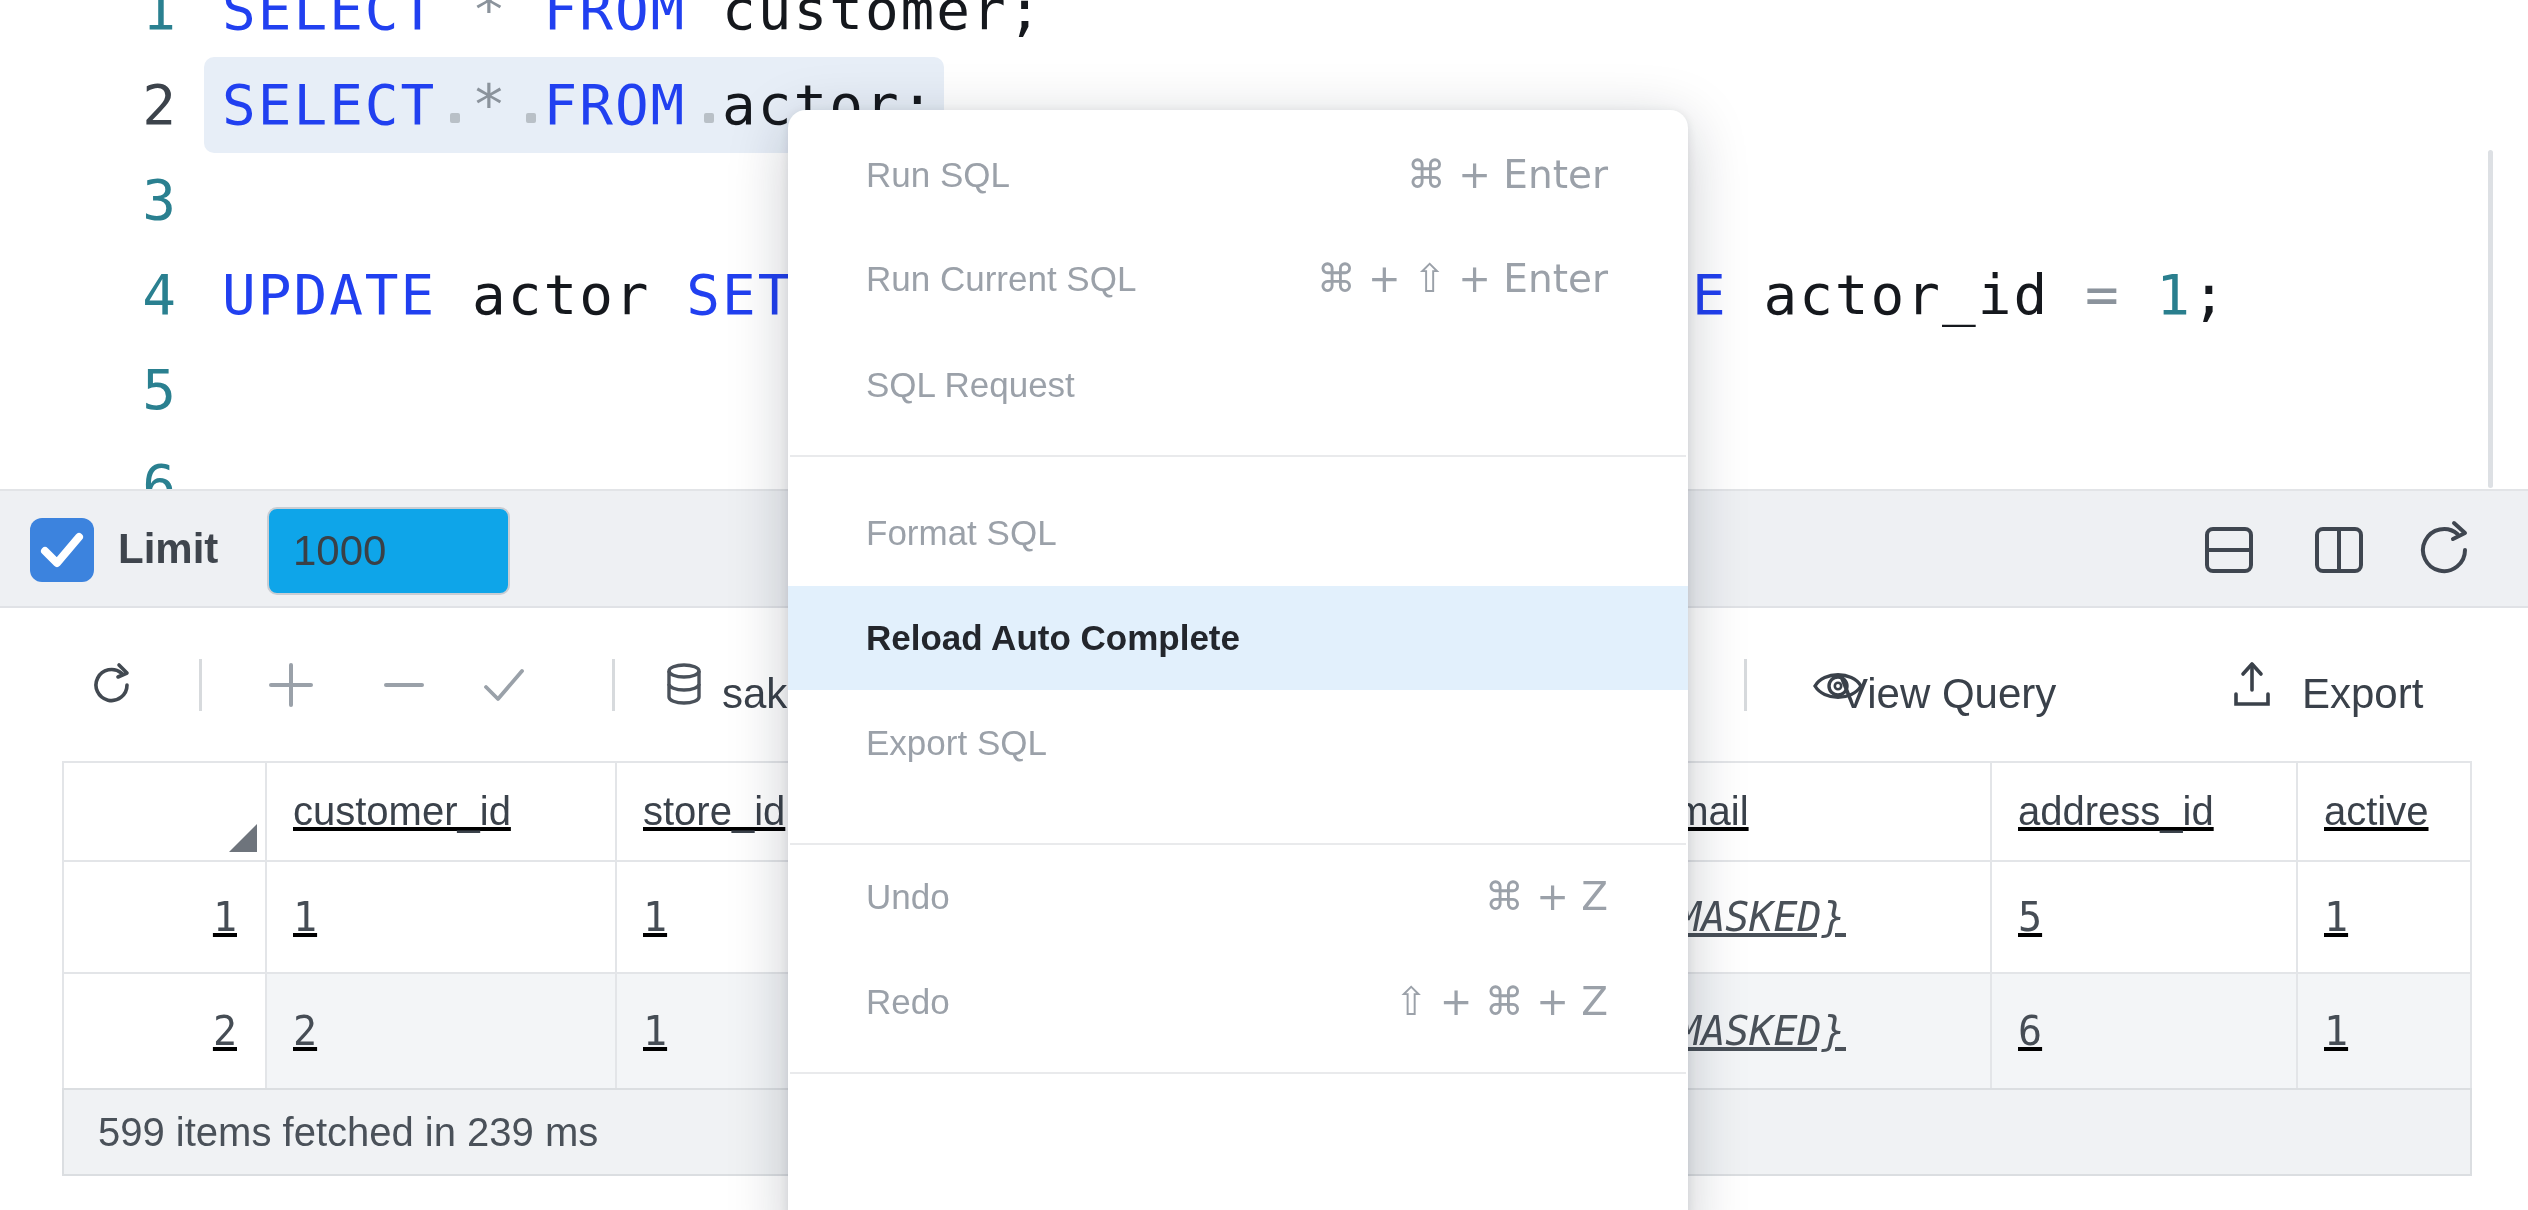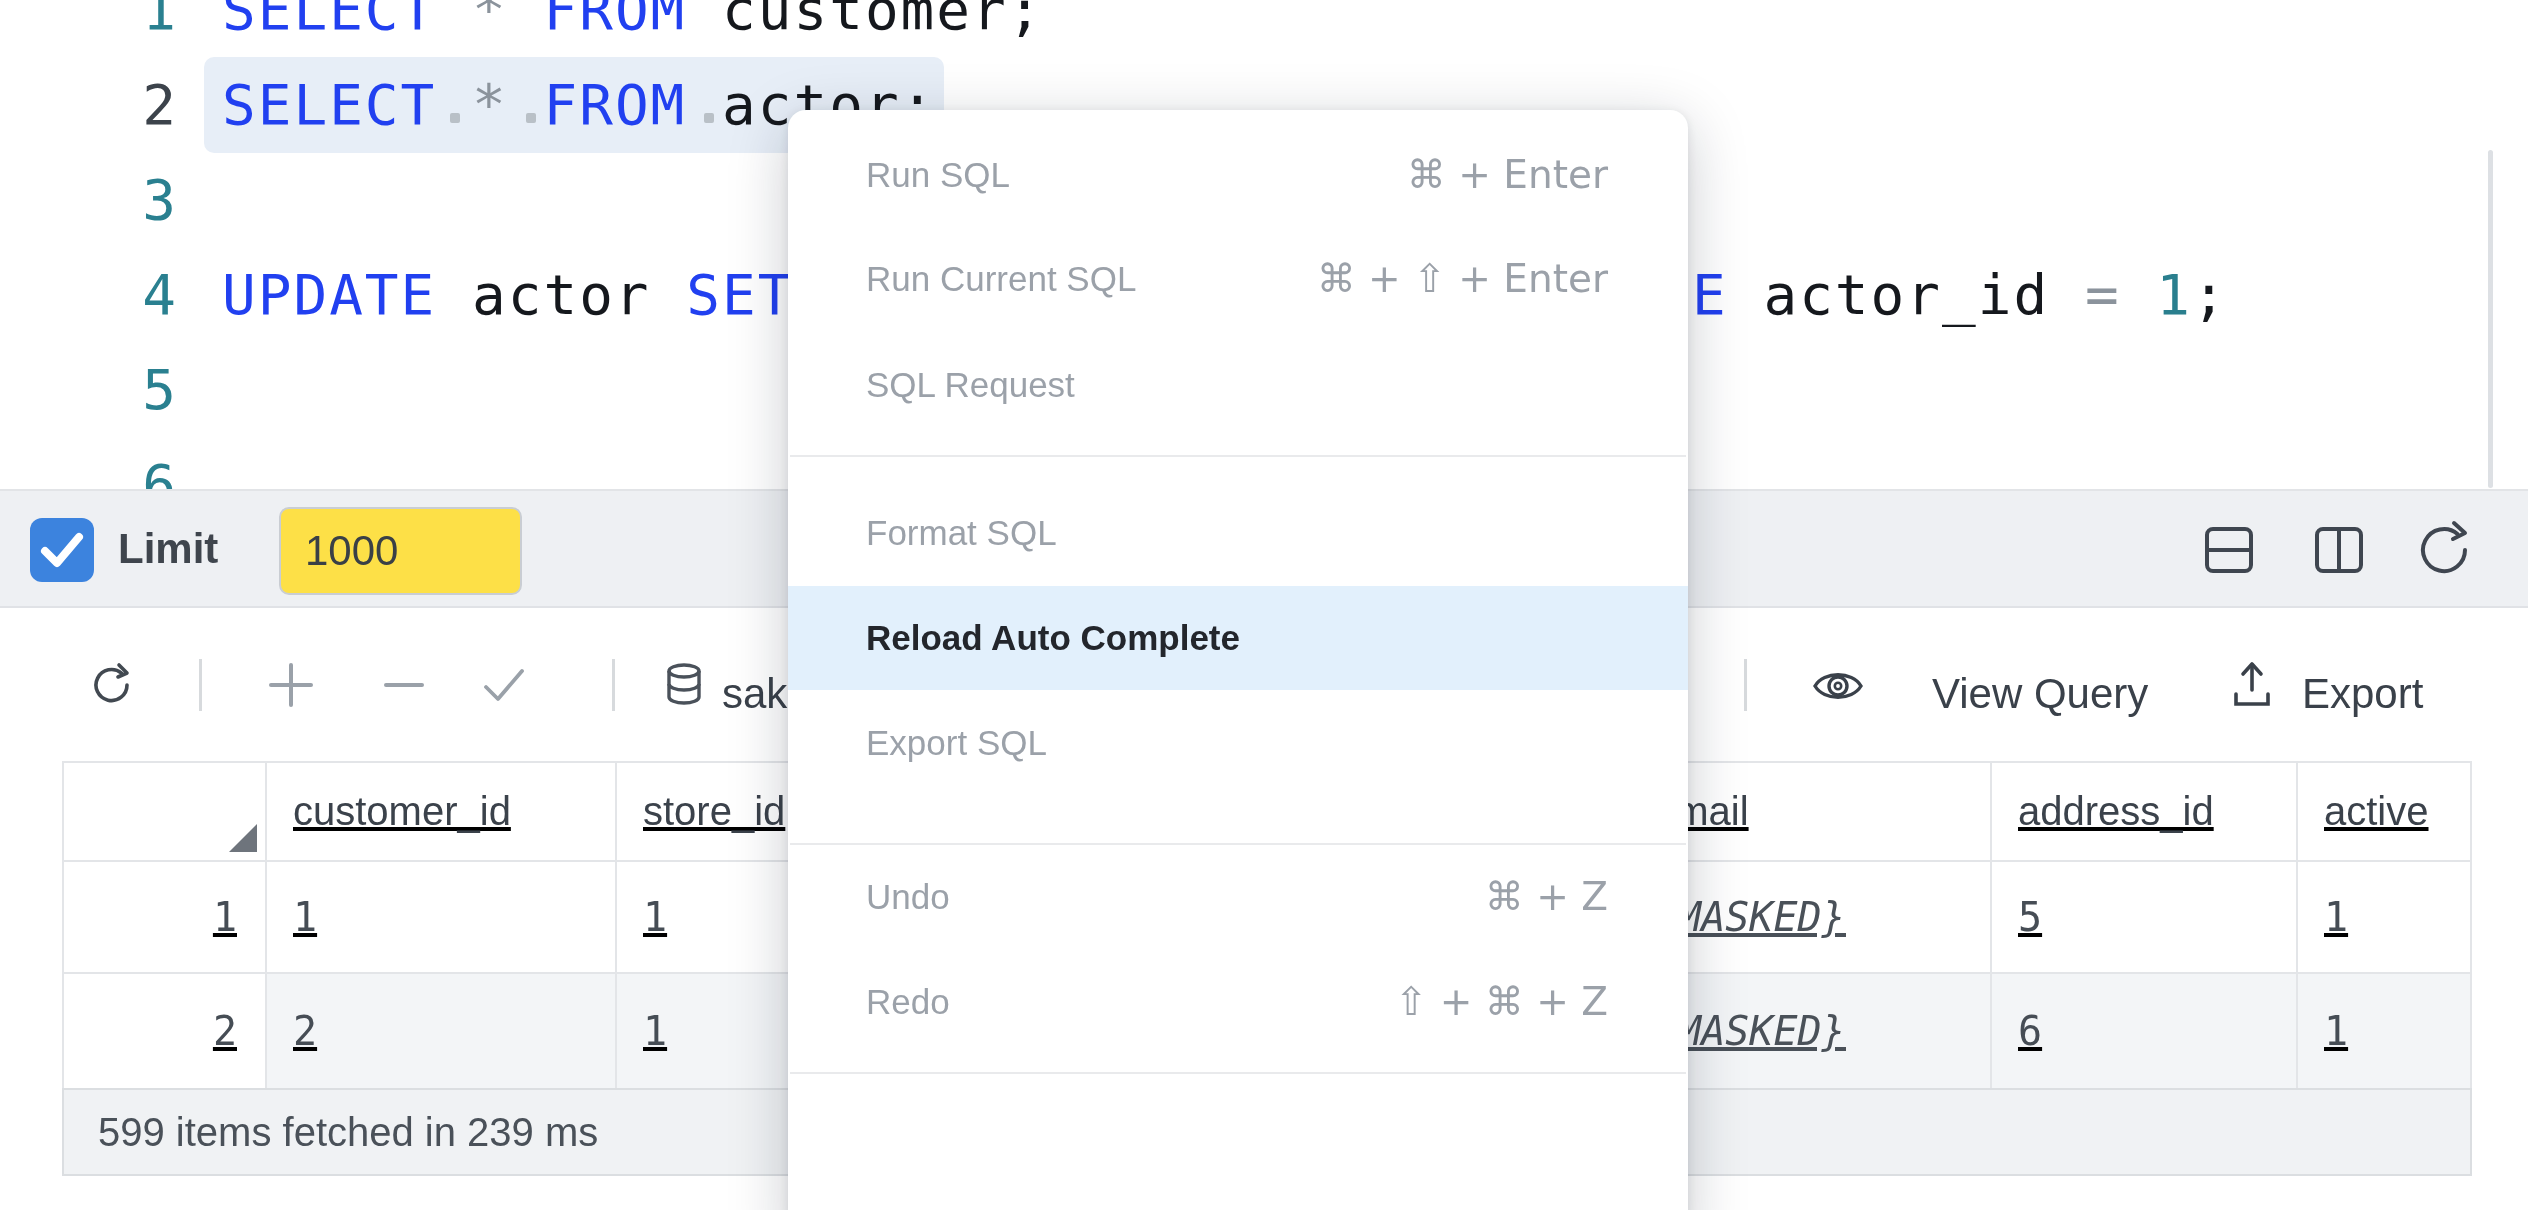--- a/index.html
+++ b/index.html
@@ -23,22 +23,22 @@
     background:#dde0e4; border-radius:3px; }
 
   
   #limit-bar { position:absolute; left:0; top:489px; width:2528px; height:119px;
     background:#eef0f3; border-top:2px solid #e2e4e7; border-bottom:2px solid #e0e2e6; }
   #limit-checkbox { position:absolute; left:30px; top:27px; width:64px; height:64px;
     background:#3c83de; border-radius:12px; }
   #limit-label { position:absolute; left:118px; top:0; height:115px; line-height:115px;
     font-size:42px; color:#3f454d;font-weight:bold; }
   #limit-input { position:absolute; left:267px; top:16px; width:243px; height:88px;
-    background:#fde047; border:2px solid #c9cdd3; border-radius:10px; font-size:42px;
-    color:#3a4046; padding-left:24px; outline:none; font-family:"Liberation Sans",sans-serif;margin-left:12px; }
+    background:#0ea5e9; border:2px solid #c9cdd3; border-radius:10px; font-size:42px;
+    color:#3a4046; padding-left:24px; outline:none; font-family:"Liberation Sans",sans-serif; }
   .pane-icon { position:absolute; top:26px; width:66px; height:66px; }
 
   
   #results-toolbar { position:absolute; left:0; top:608px; width:2528px; height:153px; background:#fff; }
   .vsep { position:absolute; top:51px; width:3px; height:52px; background:#d7dadd; }
   .tb-icon { position:absolute; top:53px; width:48px; height:48px; }
   .tb-label { position:absolute; top:0; height:153px; line-height:153px; font-size:42px; color:#3a414a;margin-top:9px; }
 
   
   #grid { position:absolute; left:62px; top:761px; border-collapse:collapse; table-layout:fixed;text-decoration:underline; }
@@ -160,21 +160,21 @@
   </div>
   <div class="tb-label" style="left:722px;">sak</div>
   <div class="vsep" style="left:1744px;"></div>
   <div class="tb-icon" style="left:1812px; top:56px;">
     <svg width="52" height="44" viewBox="0 0 52 44">
       <path d="M3 22 C12 7 40 7 49 22 C40 37 12 37 3 22 Z" fill="none" stroke="#3a414a" stroke-width="3.4"></path>
       <circle cx="26" cy="22" r="9" fill="none" stroke="#3a414a" stroke-width="3.4"></circle>
       <circle cx="26" cy="22" r="3.2" fill="none" stroke="#3a414a" stroke-width="2.6"></circle>
     </svg>
   </div>
-  <div class="tb-label" style="left:1932px;">View Query</div>
+  <div class="tb-label" style="left:1840px;">View Query</div>
   <div class="tb-icon" style="left:2228px; top:52px;">
     <svg width="48" height="52" viewBox="0 0 48 52">
       <line x1="24" y1="30" x2="24" y2="5" stroke="#3a414a" stroke-width="3.6" stroke-linecap="round"></line>
       <polyline points="15,14 24,4 33,14" fill="none" stroke="#3a414a" stroke-width="3.6" stroke-linecap="round" stroke-linejoin="round"></polyline>
       <path d="M8 34 v10 h32 v-10" fill="none" stroke="#3a414a" stroke-width="3.6" stroke-linecap="round"></path>
     </svg>
   </div>
   <div class="tb-label" style="left:2302px;">Export</div>
 </div>
 

